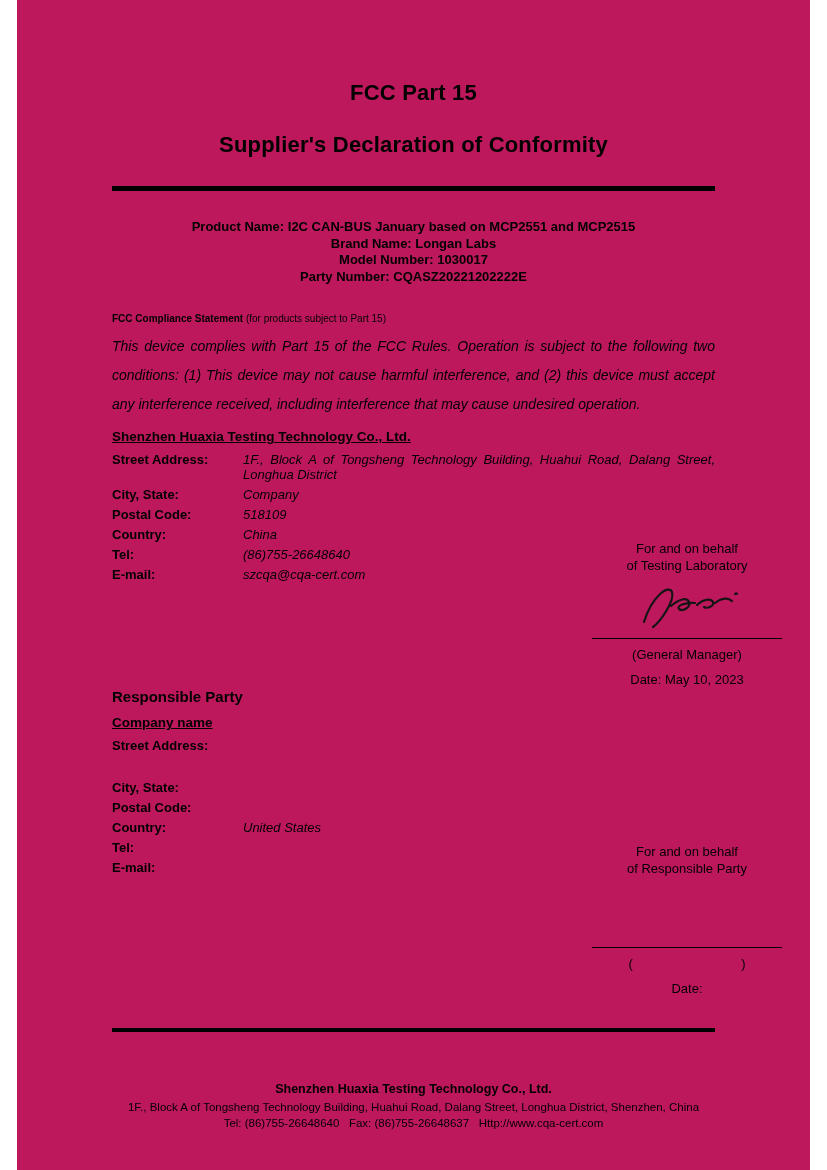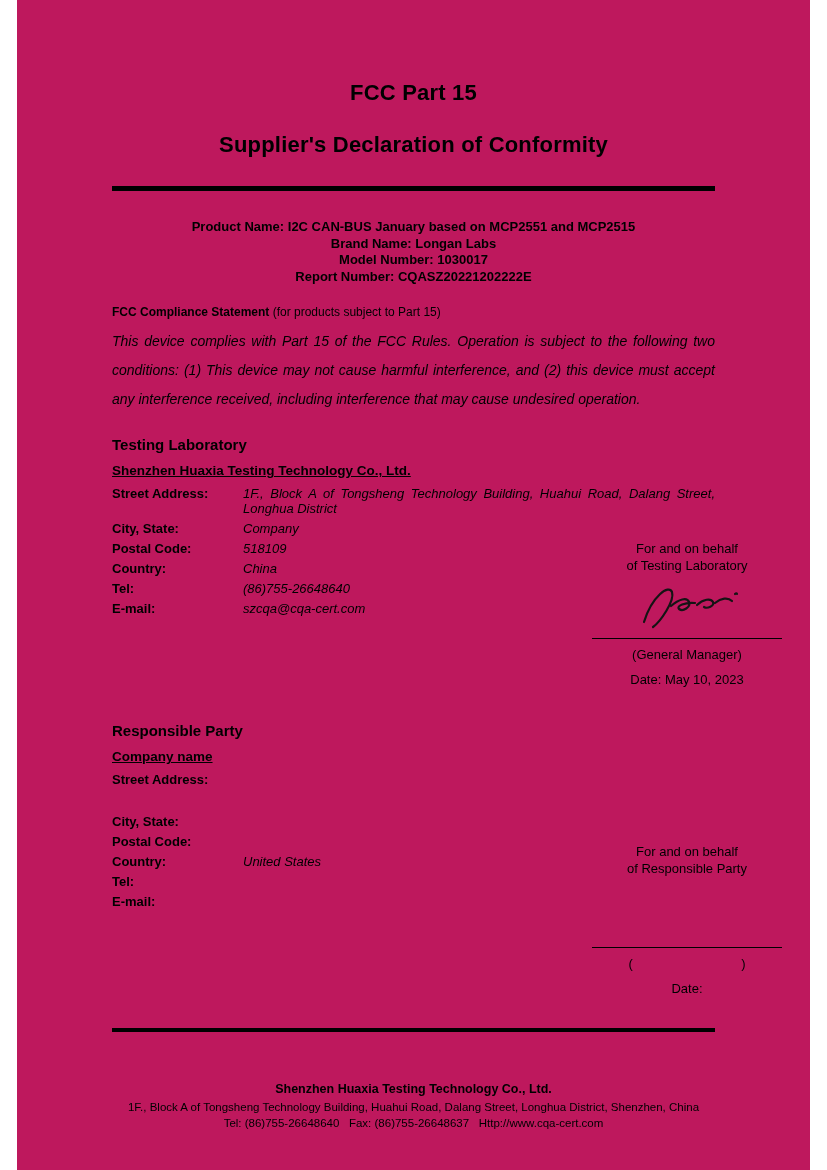--- a/index.html
+++ b/index.html
@@ -17,21 +17,21 @@
   .content { position: absolute; left: 95px; right: 95px; top: 0; }
 
   .doc-title { text-align: center; font-size: 22px; font-weight: bold; letter-spacing: .2px; }
   .title1 { margin-top: 80px; }
   .title2 { margin-top: 26px; }
 
   .rule-thick { height: 5px; background: #000; margin-top: 28px; }
 
   .product-block { margin-top: 28px; text-align: center; font-size: 13px; font-weight: bold; line-height: 16.5px; }
 
-  .compliance-heading { margin-top: 20px; font-size: 12px; }
+  .compliance-heading { margin-top: 28px; font-size: 10px; }
   .compliance-heading .b { font-weight: bold; }
 
   .statement { margin-top: 8px; font-size: 14px; font-style: italic; line-height: 2.08; text-align: justify; }
 
   .section-heading { font-size: 15px; font-weight: bold; }
   .h-lab { margin-top: 22px; }
   .h-rp  { margin-top: 104px; }
 
   .company-line { margin-top: 10px; font-size: 13.5px; font-weight: bold; text-decoration: underline; }
 
@@ -67,30 +67,29 @@
 
     <div class="doc-title title1">FCC Part 15</div>
     <div class="doc-title title2">Supplier's Declaration of Conformity</div>
 
     <div class="rule-thick"></div>
 
     <div class="product-block">
       <div>Product Name: I2C CAN-BUS January based on MCP2551 and MCP2515</div>
       <div>Brand Name: Longan Labs</div>
       <div>Model Number: 1030017</div>
-      <div>Report Number: CQASZ20221202222E</div>
+      <div>Party Number: CQASZ20221202222E</div>
     </div>
 
     <div class="compliance-heading">
       <span class="b">FCC Compliance Statement</span><span> (for products subject to Part 15)</span>
     </div>
 
     <p class="statement">This device complies with Part 15 of the FCC Rules. Operation is subject to the following two conditions: (1) This device may not cause harmful interference, and (2) this device must accept any interference received, including interference that may cause undesired operation.</p>
 
-    <div class="section-heading h-lab">Testing Laboratory</div>
     <div class="company-line">Shenzhen Huaxia Testing Technology Co., Ltd.</div>
 
     <div class="fields">
       <div class="field-row">
         <div class="field-label">Street Address:</div>
         <div class="field-value value-wide">1F., Block A of Tongsheng Technology Building, Huahui Road, Dalang Street, Longhua District</div>
       </div>
       <div class="field-row">
         <div class="field-label">City, State:</div>
         <div class="field-value">Company</div>

